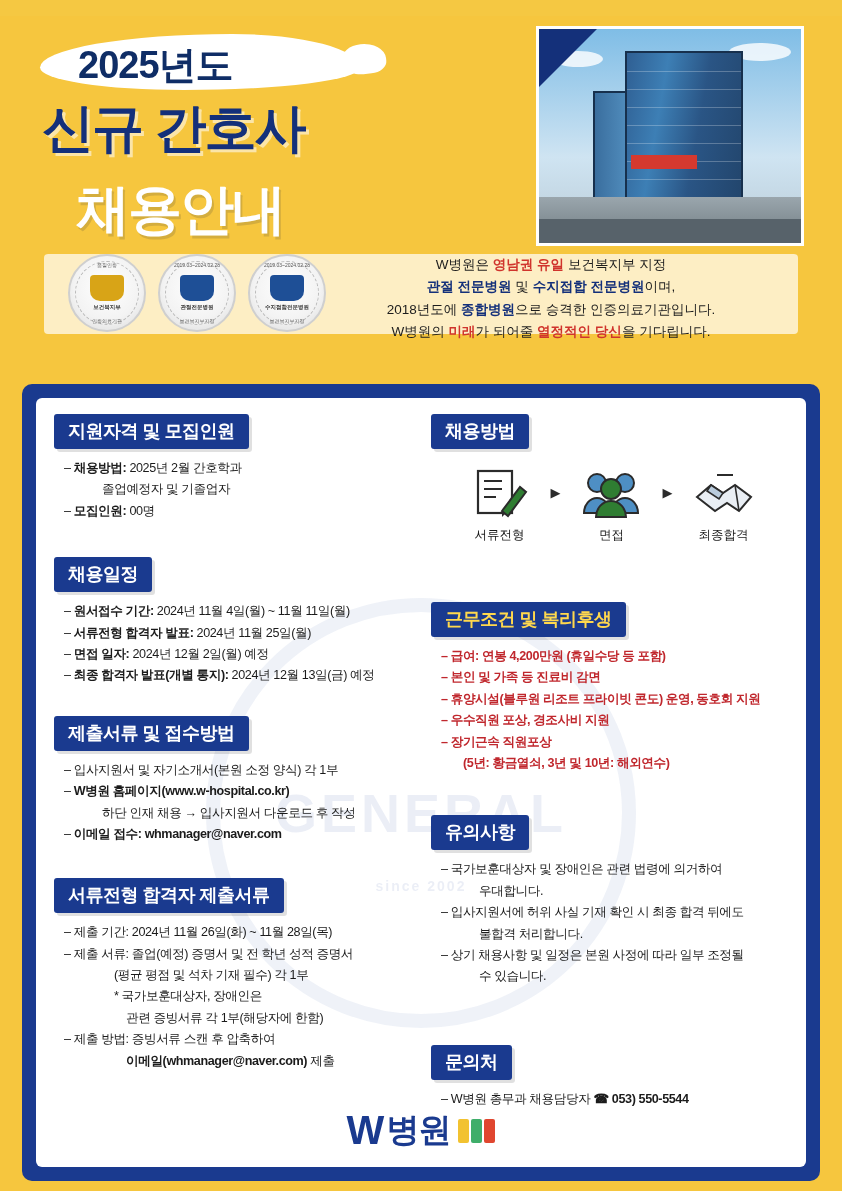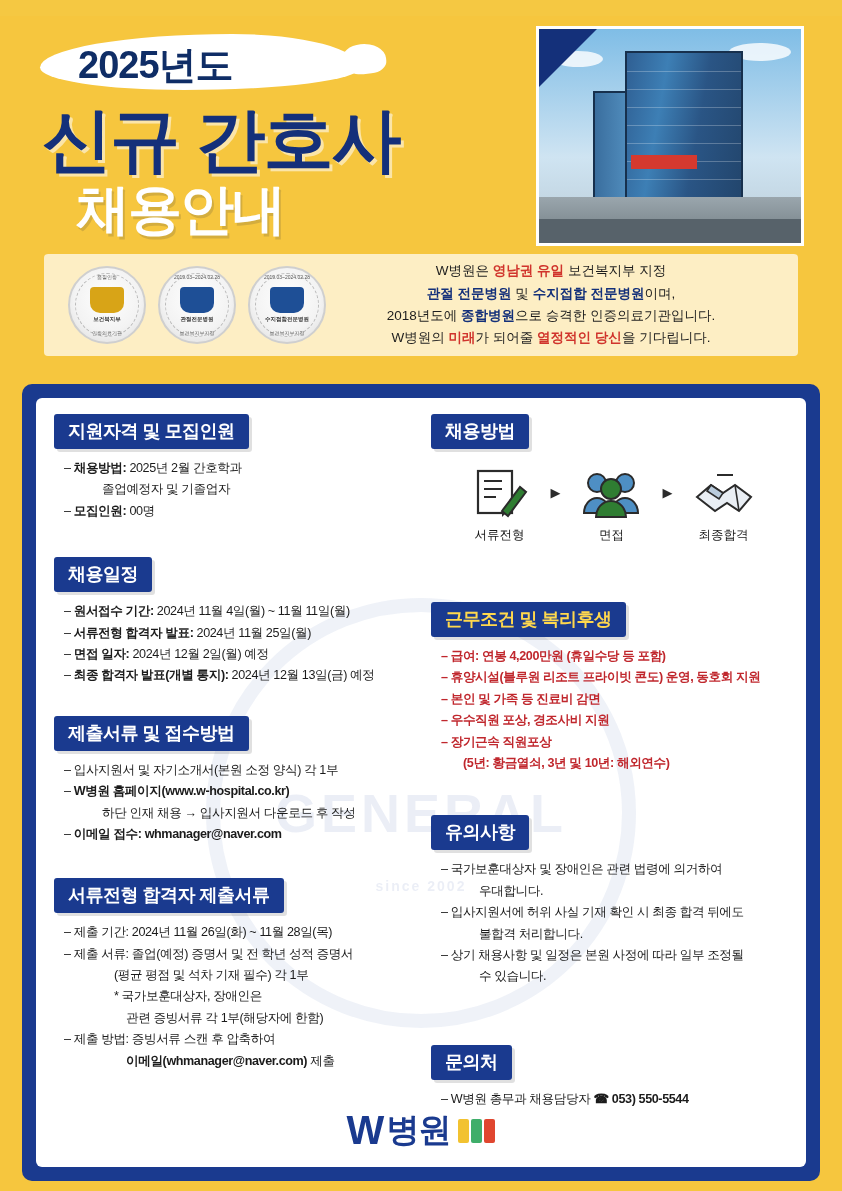--- a/index.html
+++ b/index.html
@@ -40,21 +40,21 @@
   .year {
     position: absolute;
     left: 78px; top: 24px;
     font-size: 38px; font-weight: bold; color: #0f2d66;
     letter-spacing: -1px;
     z-index: 3;
   }
   .title-main {
     position: absolute;
     left: 42px; top: 78px;
-    font-size: 70px; font-weight: bold; color: #14307a;
+    font-size: 52px; font-weight: bold; color: #14307a;
     letter-spacing: -2px;
     text-shadow: 3px 3px 0 rgba(255,255,255,0.55);
     z-index: 3;
   }
   .title-sub {
     position: absolute;
     left: 76px; top: 158px;
     font-size: 54px; font-weight: bold; color: #ffffff;
     letter-spacing: -2px;
     text-shadow: 2px 3px 0 rgba(60,60,60,0.18);
@@ -87,25 +87,24 @@
   .photo .ground { position:absolute; left:0; right:0; bottom:0; height:46px; background:linear-gradient(180deg,#9aa6ad,#6f7a80); }
   .photo .road { position:absolute; left:0; right:0; bottom:0; height:24px; background:#57626a; }
   .photo .tri {
     position:absolute; left:0; top:0;
     width:0;height:0;border-left:58px solid #14307a;border-bottom:58px solid transparent;
   }
   
   .band {
     position: absolute;
     left: 44px; right: 44px; top: 238px;
-    height: 102px;
+    height: 80px;
     background: #fdeec4;
     border-radius: 4px;
     display: flex;
-    align-items: center;
     padding: 0 14px;
   }
   .badges { display:flex; gap: 12px; padding-left: 10px; }
   .badge {
     width: 78px; height: 78px; border-radius: 50%;
     background: radial-gradient(circle at 50% 42%, #ffffff 0%, #f3f3f3 58%, #d8d8d8 100%);
     border: 2px solid #cfcfcf;
     position: relative;
     display:flex; align-items:center; justify-content:center;
     flex-direction: column;
@@ -393,22 +392,22 @@
                 </div>
                 <div class="plabel">최종합격</div>
               </div>
             </div>
           </div>
 
           <div class="blk" style="margin-top:58px;">
             <div class="hdr yellow">근무조건 및 복리후생</div>
             <ul class="list red">
               <li>– 급여: 연봉 4,200만원 (휴일수당 등 포함)</li>
+              <li>– 본인 및 가족 등 진료비 감면</li>
               <li>– 휴양시설(블루원 리조트 프라이빗 콘도) 운영, 동호회 지원</li>
-              <li>– 본인 및 가족 등 진료비 감면</li>
               <li>– 우수직원 포상, 경조사비 지원</li>
               <li>– 장기근속 직원포상</li>
               <li class="note">(5년: 황금열쇠, 3년 및 10년: 해외연수)</li>
             </ul>
           </div>
 
           <div class="blk" style="margin-top:42px;">
             <div class="hdr">유의사항</div>
             <ul class="list">
               <li>– 국가보훈대상자 및 장애인은 관련 법령에 의거하여</li>

